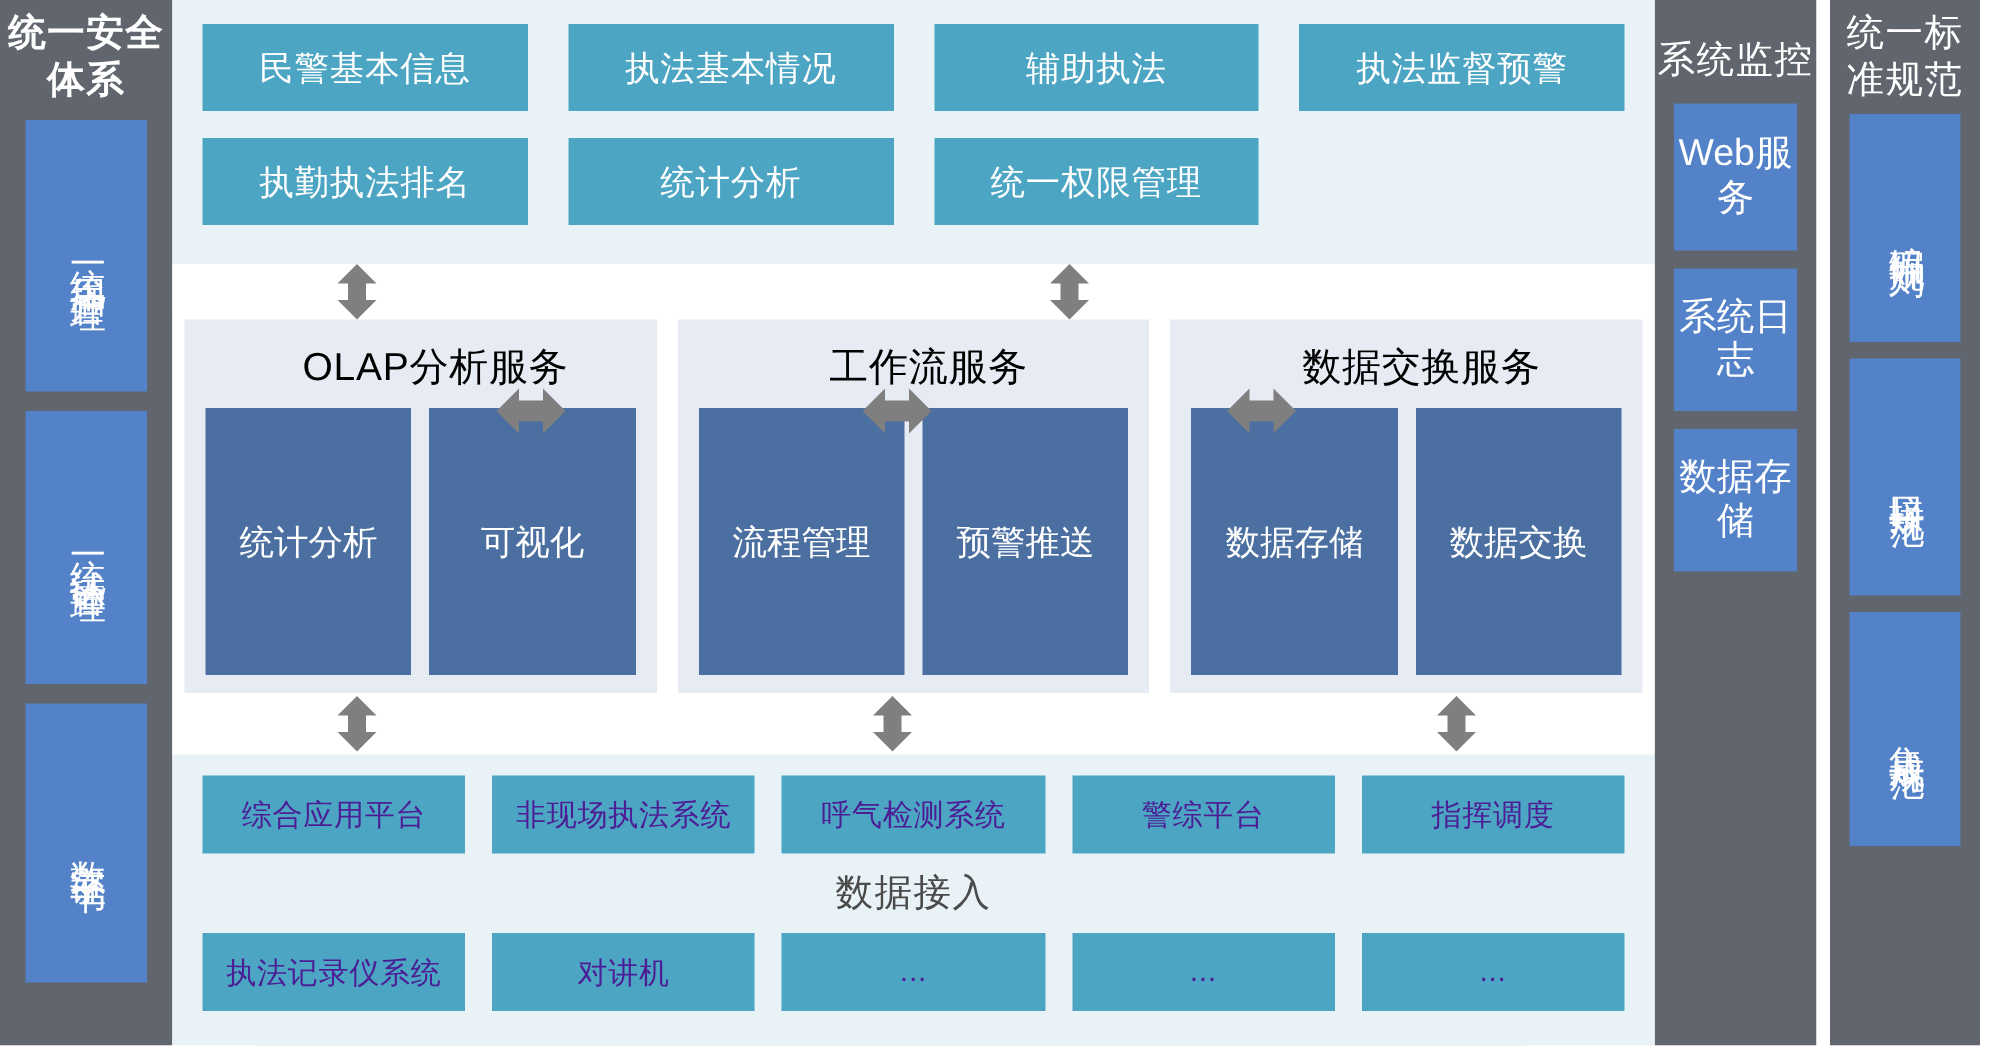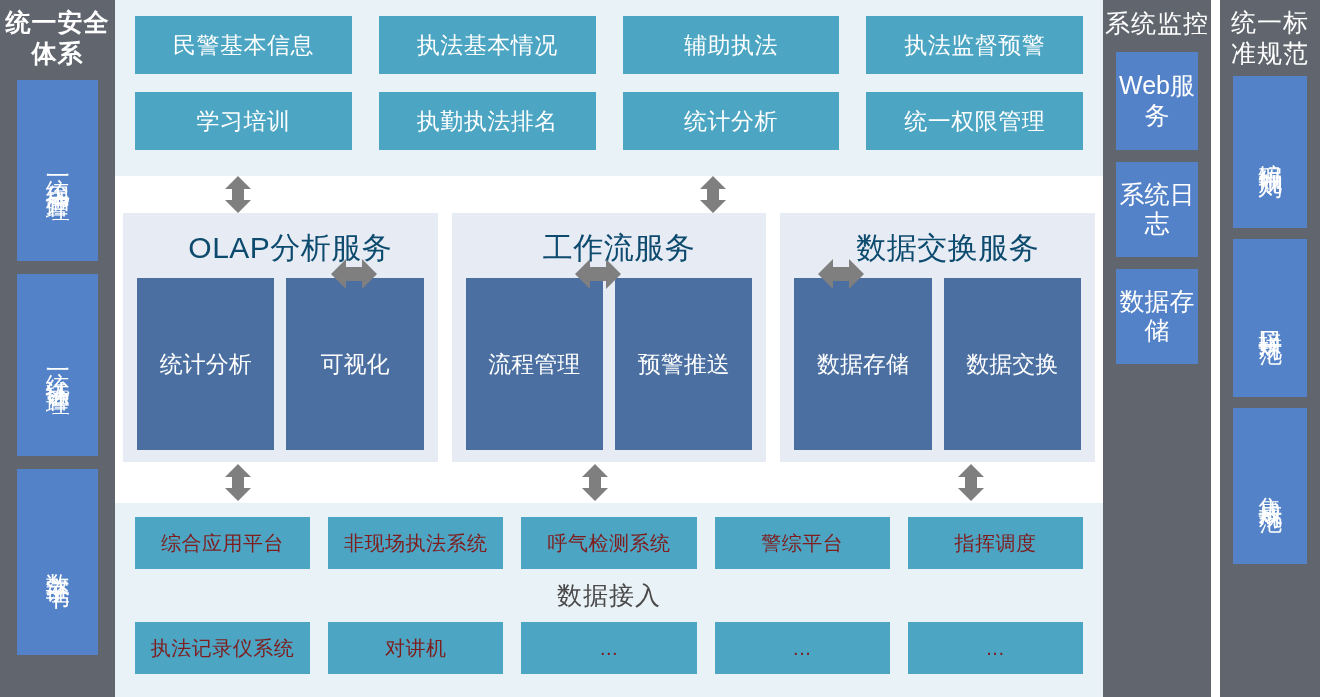--- a/index.html
+++ b/index.html
@@ -99,22 +99,22 @@
   
   .svc-panel {
     background: #e7ebf4;
     flex: 1;
     display: flex;
     flex-direction: column;
     align-items: center;
     padding: 6px 14px 12px 14px;
   }
   .svc-title {
-    color: #0c4a6e;
-    font-size: 30px;
+    color: #000000;
+    font-size: 26px;
     line-height: 1.5;
     padding: 6px 0 8px 0;
     letter-spacing: 0.5px;
     margin-left: 20px;
   }
   .svc-boxes {
     display: flex;
     gap: 12px;
     width: 100%;
     flex: 1;
@@ -134,21 +134,21 @@
 
   
   .data-inner { padding: 14px 20px 12px 20px; position: relative; height: 100%; }
   .data-grid {
     display: grid;
     grid-template-columns: repeat(5, 1fr);
     gap: 0 18px;
   }
   .data-box {
     background: #4ba5c3;
-    color: #7f1d1d;
+    color: #4c1d95;
     font-size: 20px;
     height: 52px;
     display: flex;
     align-items: center;
     justify-content: center;
     text-align: center;
     letter-spacing: 0.5px;
   }
   .data-mid-label {
     text-align: center;
@@ -166,21 +166,21 @@
   }
   .arrow-h {
     position: absolute;
     width: 46px; height: 34px;
     z-index: 6;
   }
   .arrow-v svg, .arrow-h svg { display: block; width: 100%; height: 100%; }
 
   
   #mon-col { width: 108px; height: 697px; }
-  #mon-col .gray-col-title { font-size: 25px; padding-top: 8px; }
+  #mon-col .gray-col-title { font-size: 25px; padding-top: 25px; }
   #mon-col .gray-box {
     width: 82px;
     font-size: 25px;
     margin-top: 12px;
   }
   #mon-col .gray-box.m0 { height: 98px; margin-top: 13px; }
   #mon-col .gray-box.m1 { height: 96px; }
   #mon-col .gray-box.m2 { height: 95px; }
   #mon-col .gray-box.m3 { height: 95px; }
 
@@ -225,23 +225,20 @@
         <div class="app-box">
             <span>执法基本情况</span>
           </div>
         <div class="app-box">
             <span>辅助执法</span>
           </div>
         <div class="app-box">
             <span>执法监督预警</span>
           </div>
         <div class="app-box">
-            <span>学习培训</span>
-          </div>
-        <div class="app-box">
             <span>执勤执法排名</span>
           </div>
         <div class="app-box">
             <span>统计分析</span>
           </div>
         <div class="app-box">
             <span>统一权限管理</span>
           </div>
       </div>
     </div>

